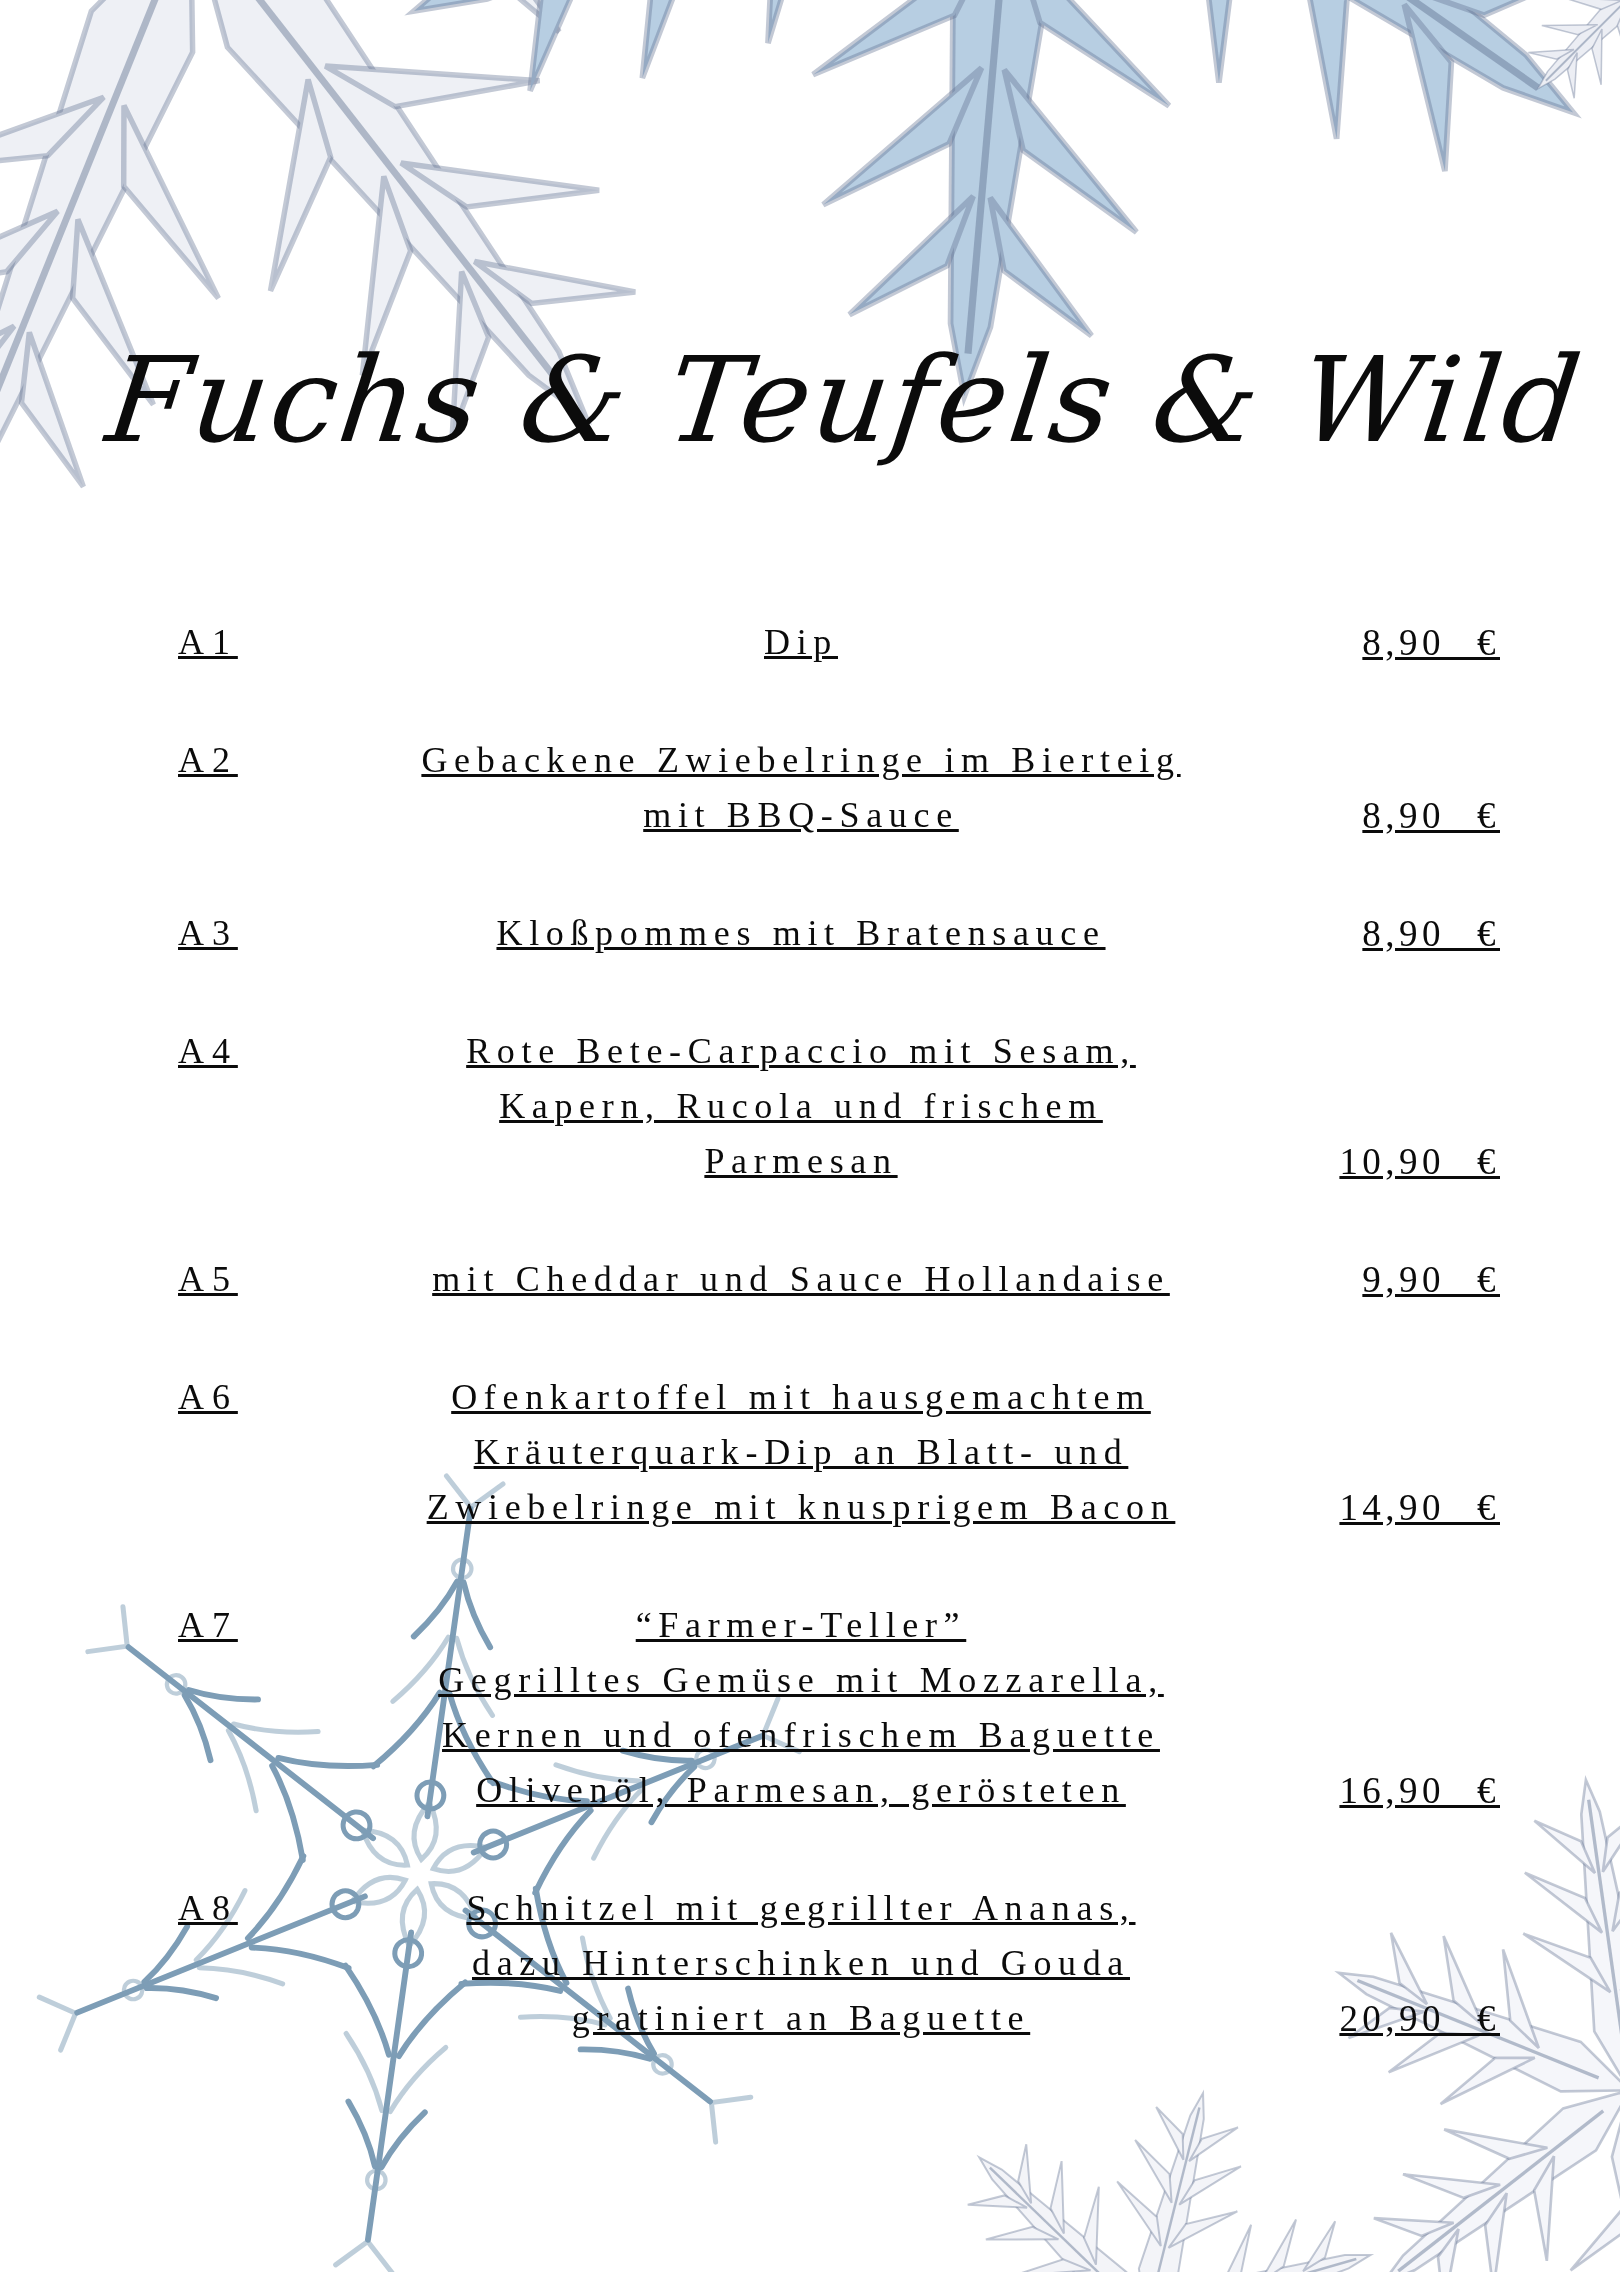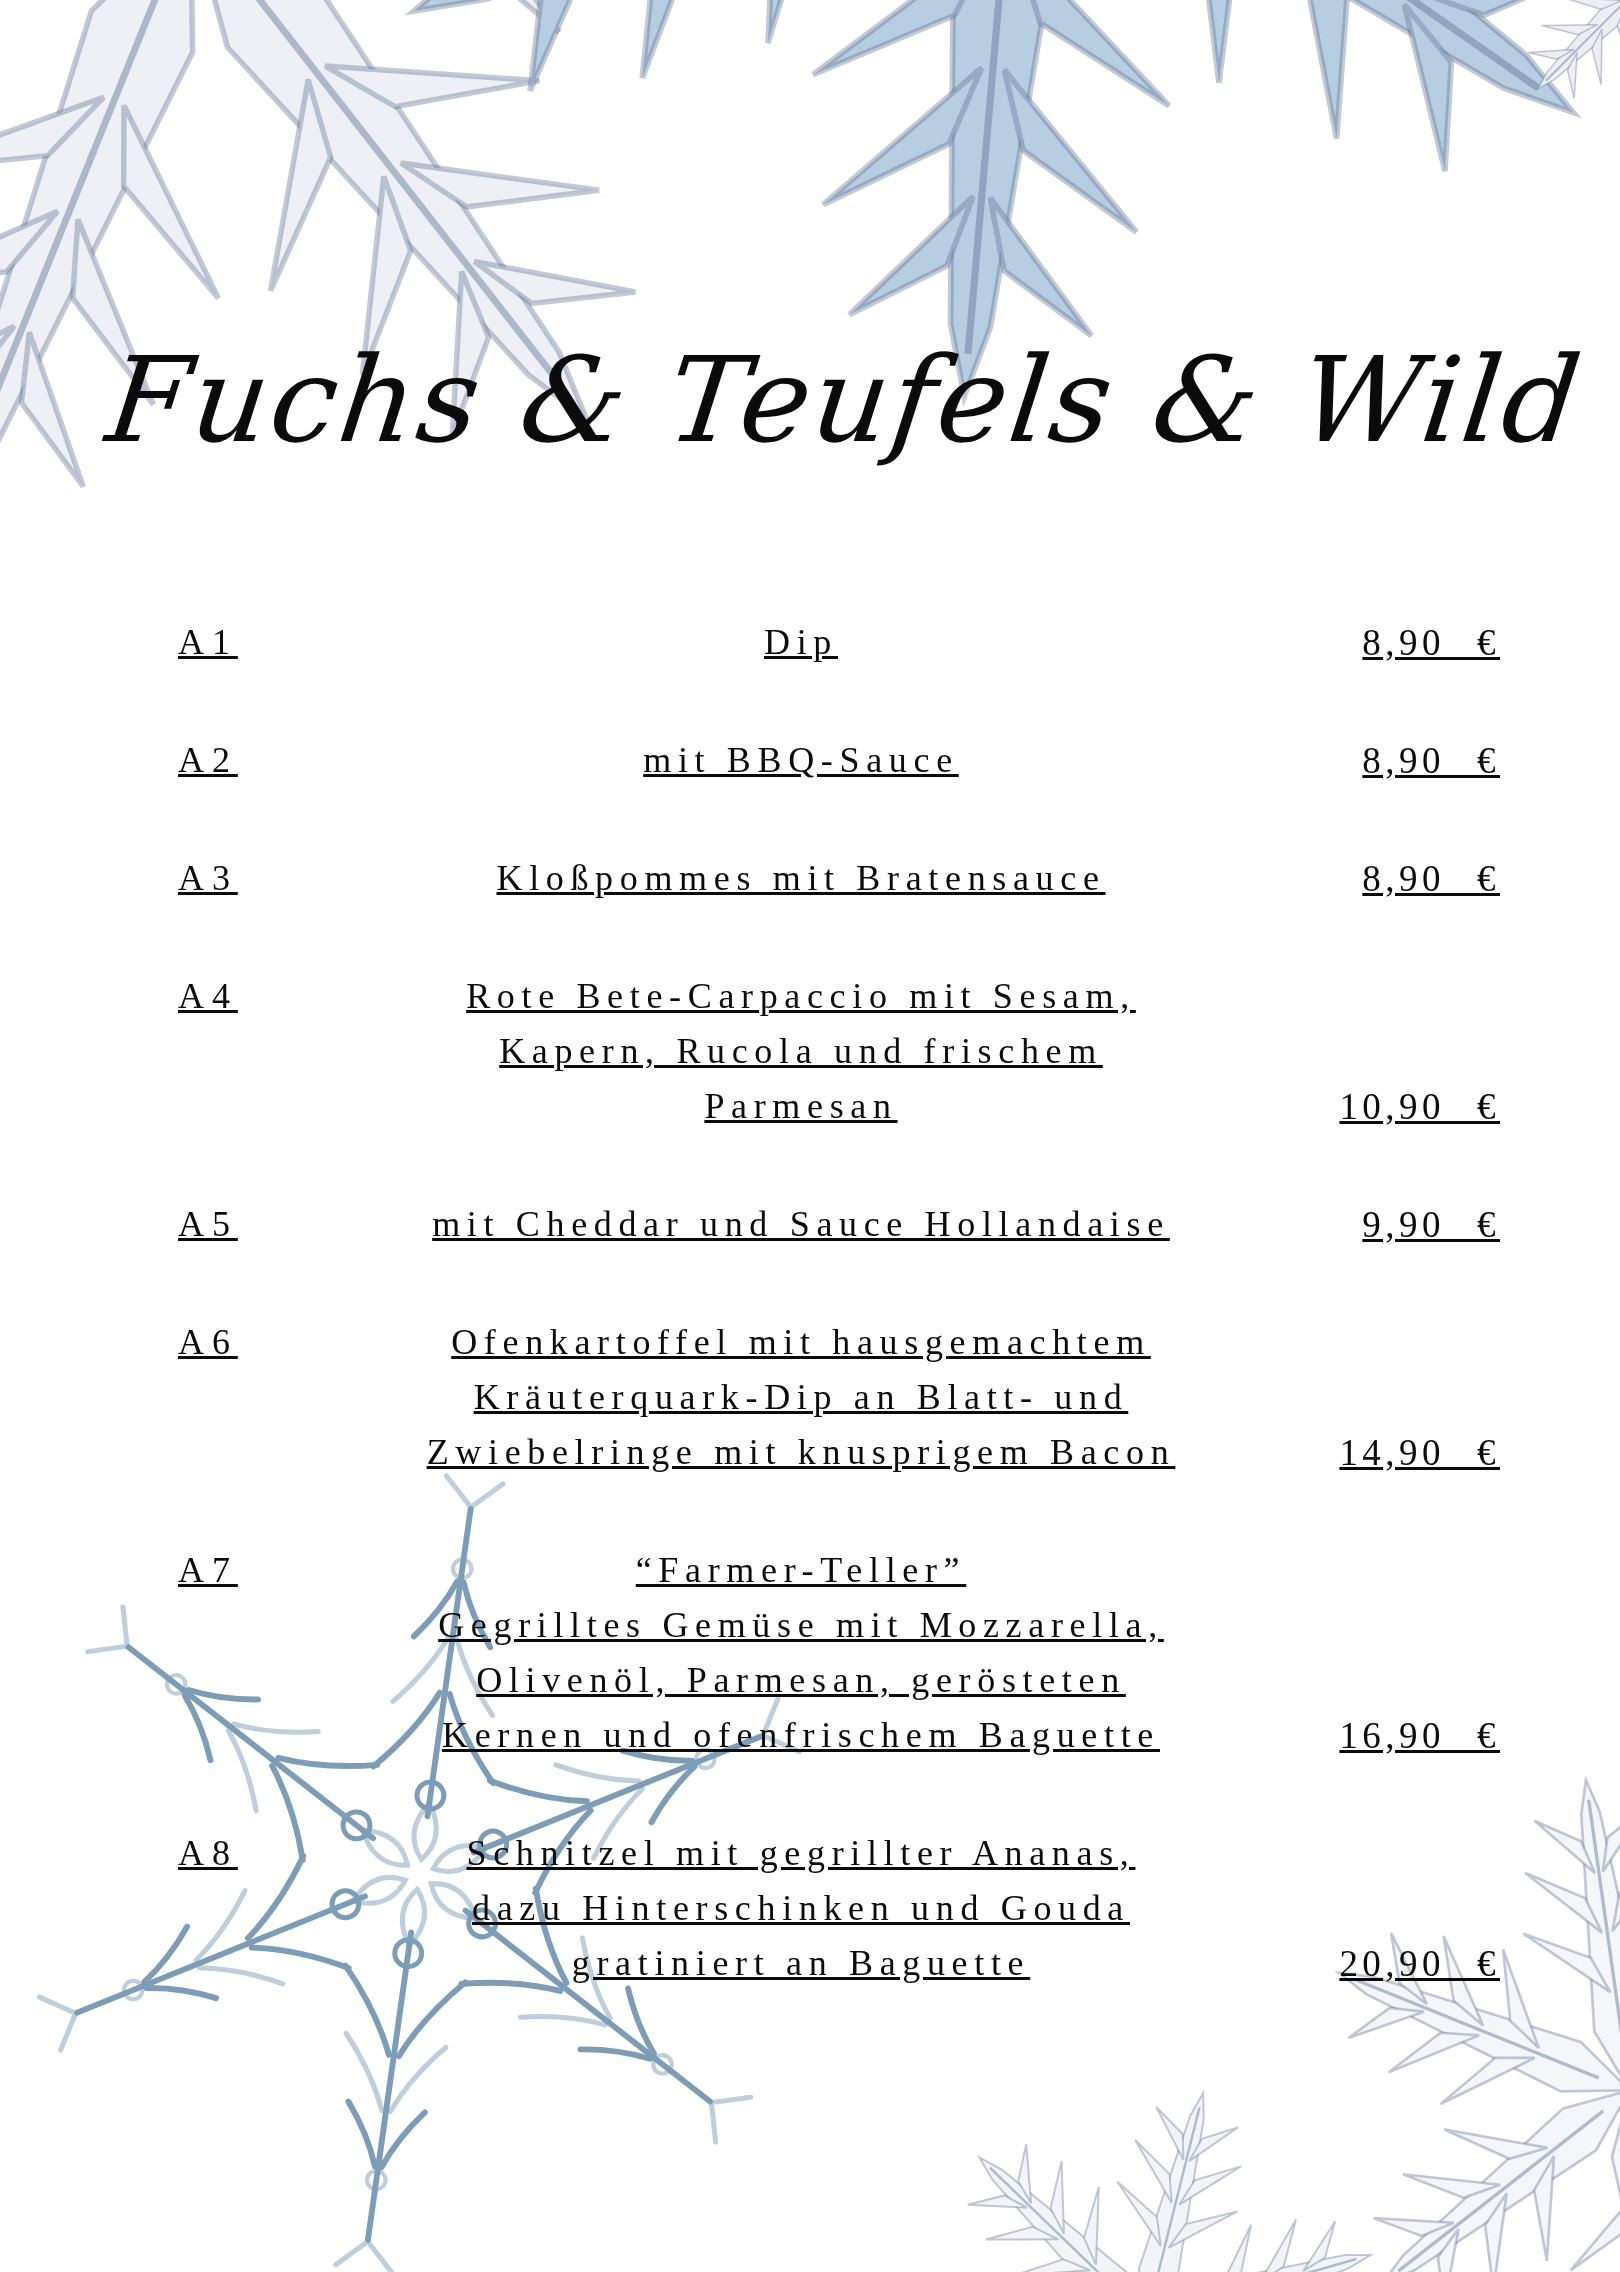--- a/index.html
+++ b/index.html
@@ -157,20 +157,21 @@
       <div class="menu-row">
         <span class="num">A1</span>
         <div class="desc">
           <div class="line">Dip</div>
         </div>
         <div class="price">8,90 €</div>
       </div>
       <div class="menu-row">
         <span class="num">A2</span>
         <div class="desc">
+          <div class="line">Gebackene Zwiebelringe im Bierteig</div>
           <div class="line">mit BBQ-Sauce</div>
         </div>
         <div class="price">8,90 €</div>
       </div>
       <div class="menu-row">
         <span class="num">A3</span>
         <div class="desc">
           <div class="line">Kloßpommes mit Bratensauce</div>
         </div>
         <div class="price">8,90 €</div>
@@ -198,22 +199,22 @@
           <div class="line">Kräuterquark-Dip an Blatt- und</div>
           <div class="line">Zwiebelringe mit knusprigem Bacon</div>
         </div>
         <div class="price">14,90 €</div>
       </div>
       <div class="menu-row">
         <span class="num">A7</span>
         <div class="desc">
           <div class="line">“Farmer-Teller”</div>
           <div class="line">Gegrilltes Gemüse mit Mozzarella,</div>
+          <div class="line">Kernen und ofenfrischem Baguette</div>
           <div class="line">Olivenöl, Parmesan, gerösteten</div>
-          <div class="line">Kernen und ofenfrischem Baguette</div>
         </div>
         <div class="price">16,90 €</div>
       </div>
       <div class="menu-row">
         <span class="num">A8</span>
         <div class="desc">
           <div class="line">Schnitzel mit gegrillter Ananas,</div>
           <div class="line">dazu Hinterschinken und Gouda</div>
           <div class="line">gratiniert an Baguette</div>
         </div>

